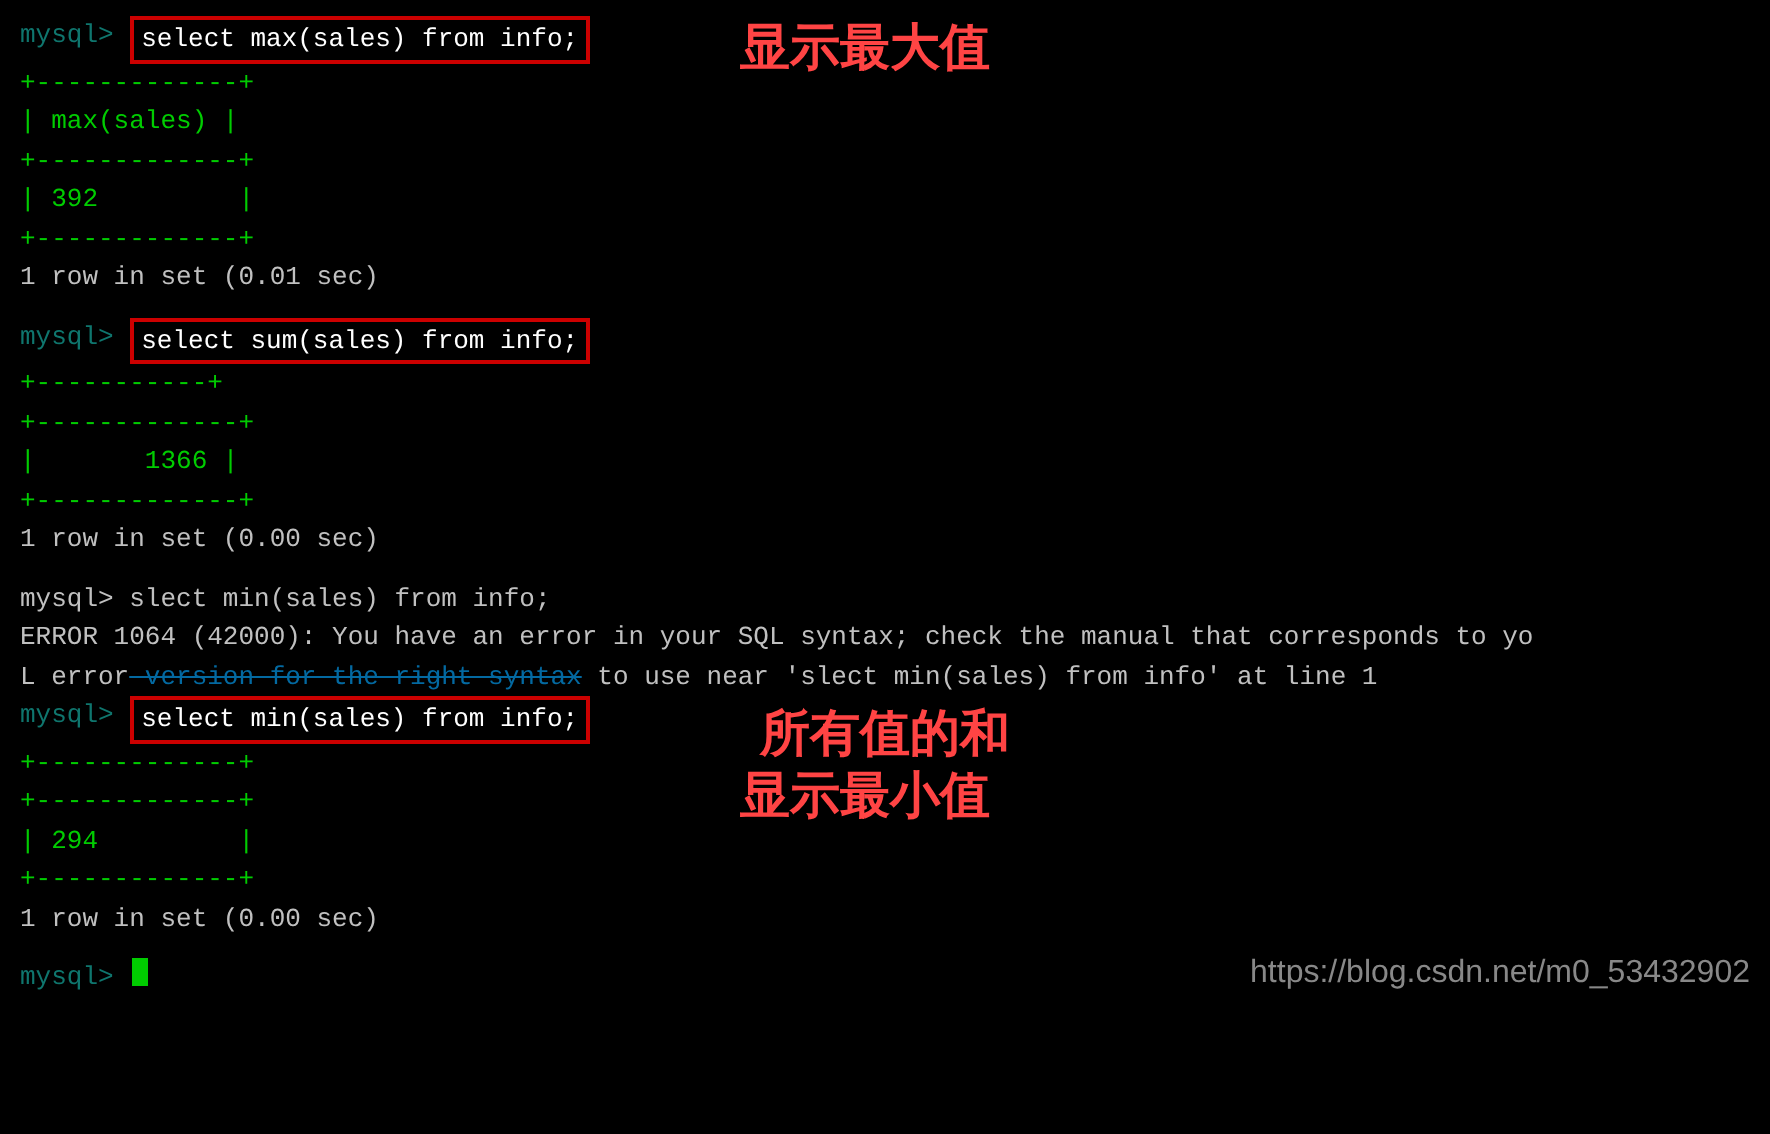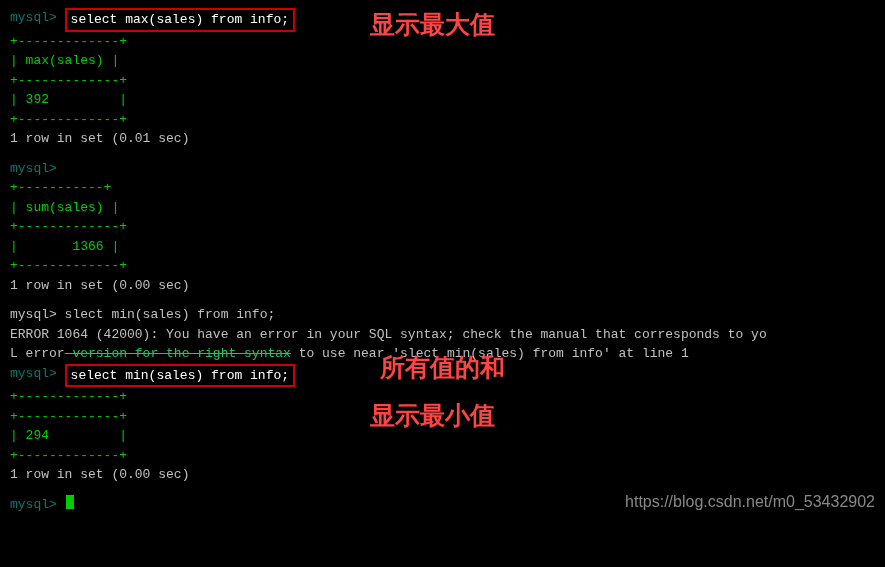--- a/index.html
+++ b/index.html
@@ -35,21 +35,21 @@
     }
     .annotation {
       position: absolute;
       color: #ff4444;
       font-family: 'SimSun', 'STSong', serif;
       font-size: 25px;
       font-weight: bold;
     }
     .strikethrough {
       text-decoration: line-through;
-      color: #22c55e;
+      color: #0369a1;
       text-align: center;
     }
     .cursor {
       display: inline-block;
       width: 8px;
       height: 14px;
       background-color: #00cc00;
       vertical-align: middle;
       margin-left: 1px;
     }
@@ -77,42 +77,41 @@
   <div class="line table-line"><span>+-------------+</span></div>
   <div class="line table-line"><span>| max(sales) |</span></div>
   <div class="line table-line"><span>+-------------+</span></div>
   <div class="line result-val"><span>| 392&nbsp;&nbsp;&nbsp;&nbsp;&nbsp;&nbsp;&nbsp;&nbsp; |</span></div>
   <div class="line table-line"><span>+-------------+</span></div>
   <div class="line"><span>1 row in set (0.01 sec)</span></div>
 
   <div style="height:10px;"></div>
 
   <div class="line" style="position:relative;">
-    <span class="prompt">mysql&gt;&nbsp;</span>
+    <span class="prompt">mysql&gt;&nbsp;</span><span class="cmd-box">select sum(sales) from info;</span>
     <span class="annotation" style="left: 370px; top: 190px;">所有值的和</span>
   </div>
 
   <div class="line table-line"><span>+-----------+</span></div>
-  <div class="line table-line"><span>| sum(sales) |</span></div>
   <div class="line table-line"><span>+-------------+</span></div>
   <div class="line result-val"><span>|&nbsp;&nbsp;&nbsp;&nbsp;&nbsp;&nbsp; 1366 |</span></div>
   <div class="line table-line"><span>+-------------+</span></div>
   <div class="line"><span>1 row in set (0.00 sec)</span></div>
 
   <div style="height:10px;"></div>
 
   <div class="line"><span>mysql&gt; slect min(sales) from info;</span></div>
   <div class="line"><span>ERROR 1064 (42000): You have an error in your SQL syntax; check the manual that corresponds to yo</span></div>
   <div class="line">
     <span>L error</span><span class="strikethrough"> version for the right syntax</span><span> to use near 'slect min(sales) from info' at line 1</span>
   </div>
 
   <div class="line">
     <span class="prompt">mysql&gt;&nbsp;</span><span class="cmd-box">select min(sales) from info;</span>
-    <span class="annotation" style="left: 370px; top: 397px;">显示最小值</span>
+    <span class="annotation" style="left: 370px; top: 380px;">显示最小值</span>
   </div>
 
   <div class="line table-line"><span>+-------------+</span></div>
   <div class="line table-line"><span>+-------------+</span></div>
   <div class="line result-val"><span>| 294&nbsp;&nbsp;&nbsp;&nbsp;&nbsp;&nbsp;&nbsp;&nbsp; |</span></div>
   <div class="line table-line"><span>+-------------+</span></div>
   <div class="line"><span>1 row in set (0.00 sec)</span></div>
 
   <div style="height:10px;"></div>
 

